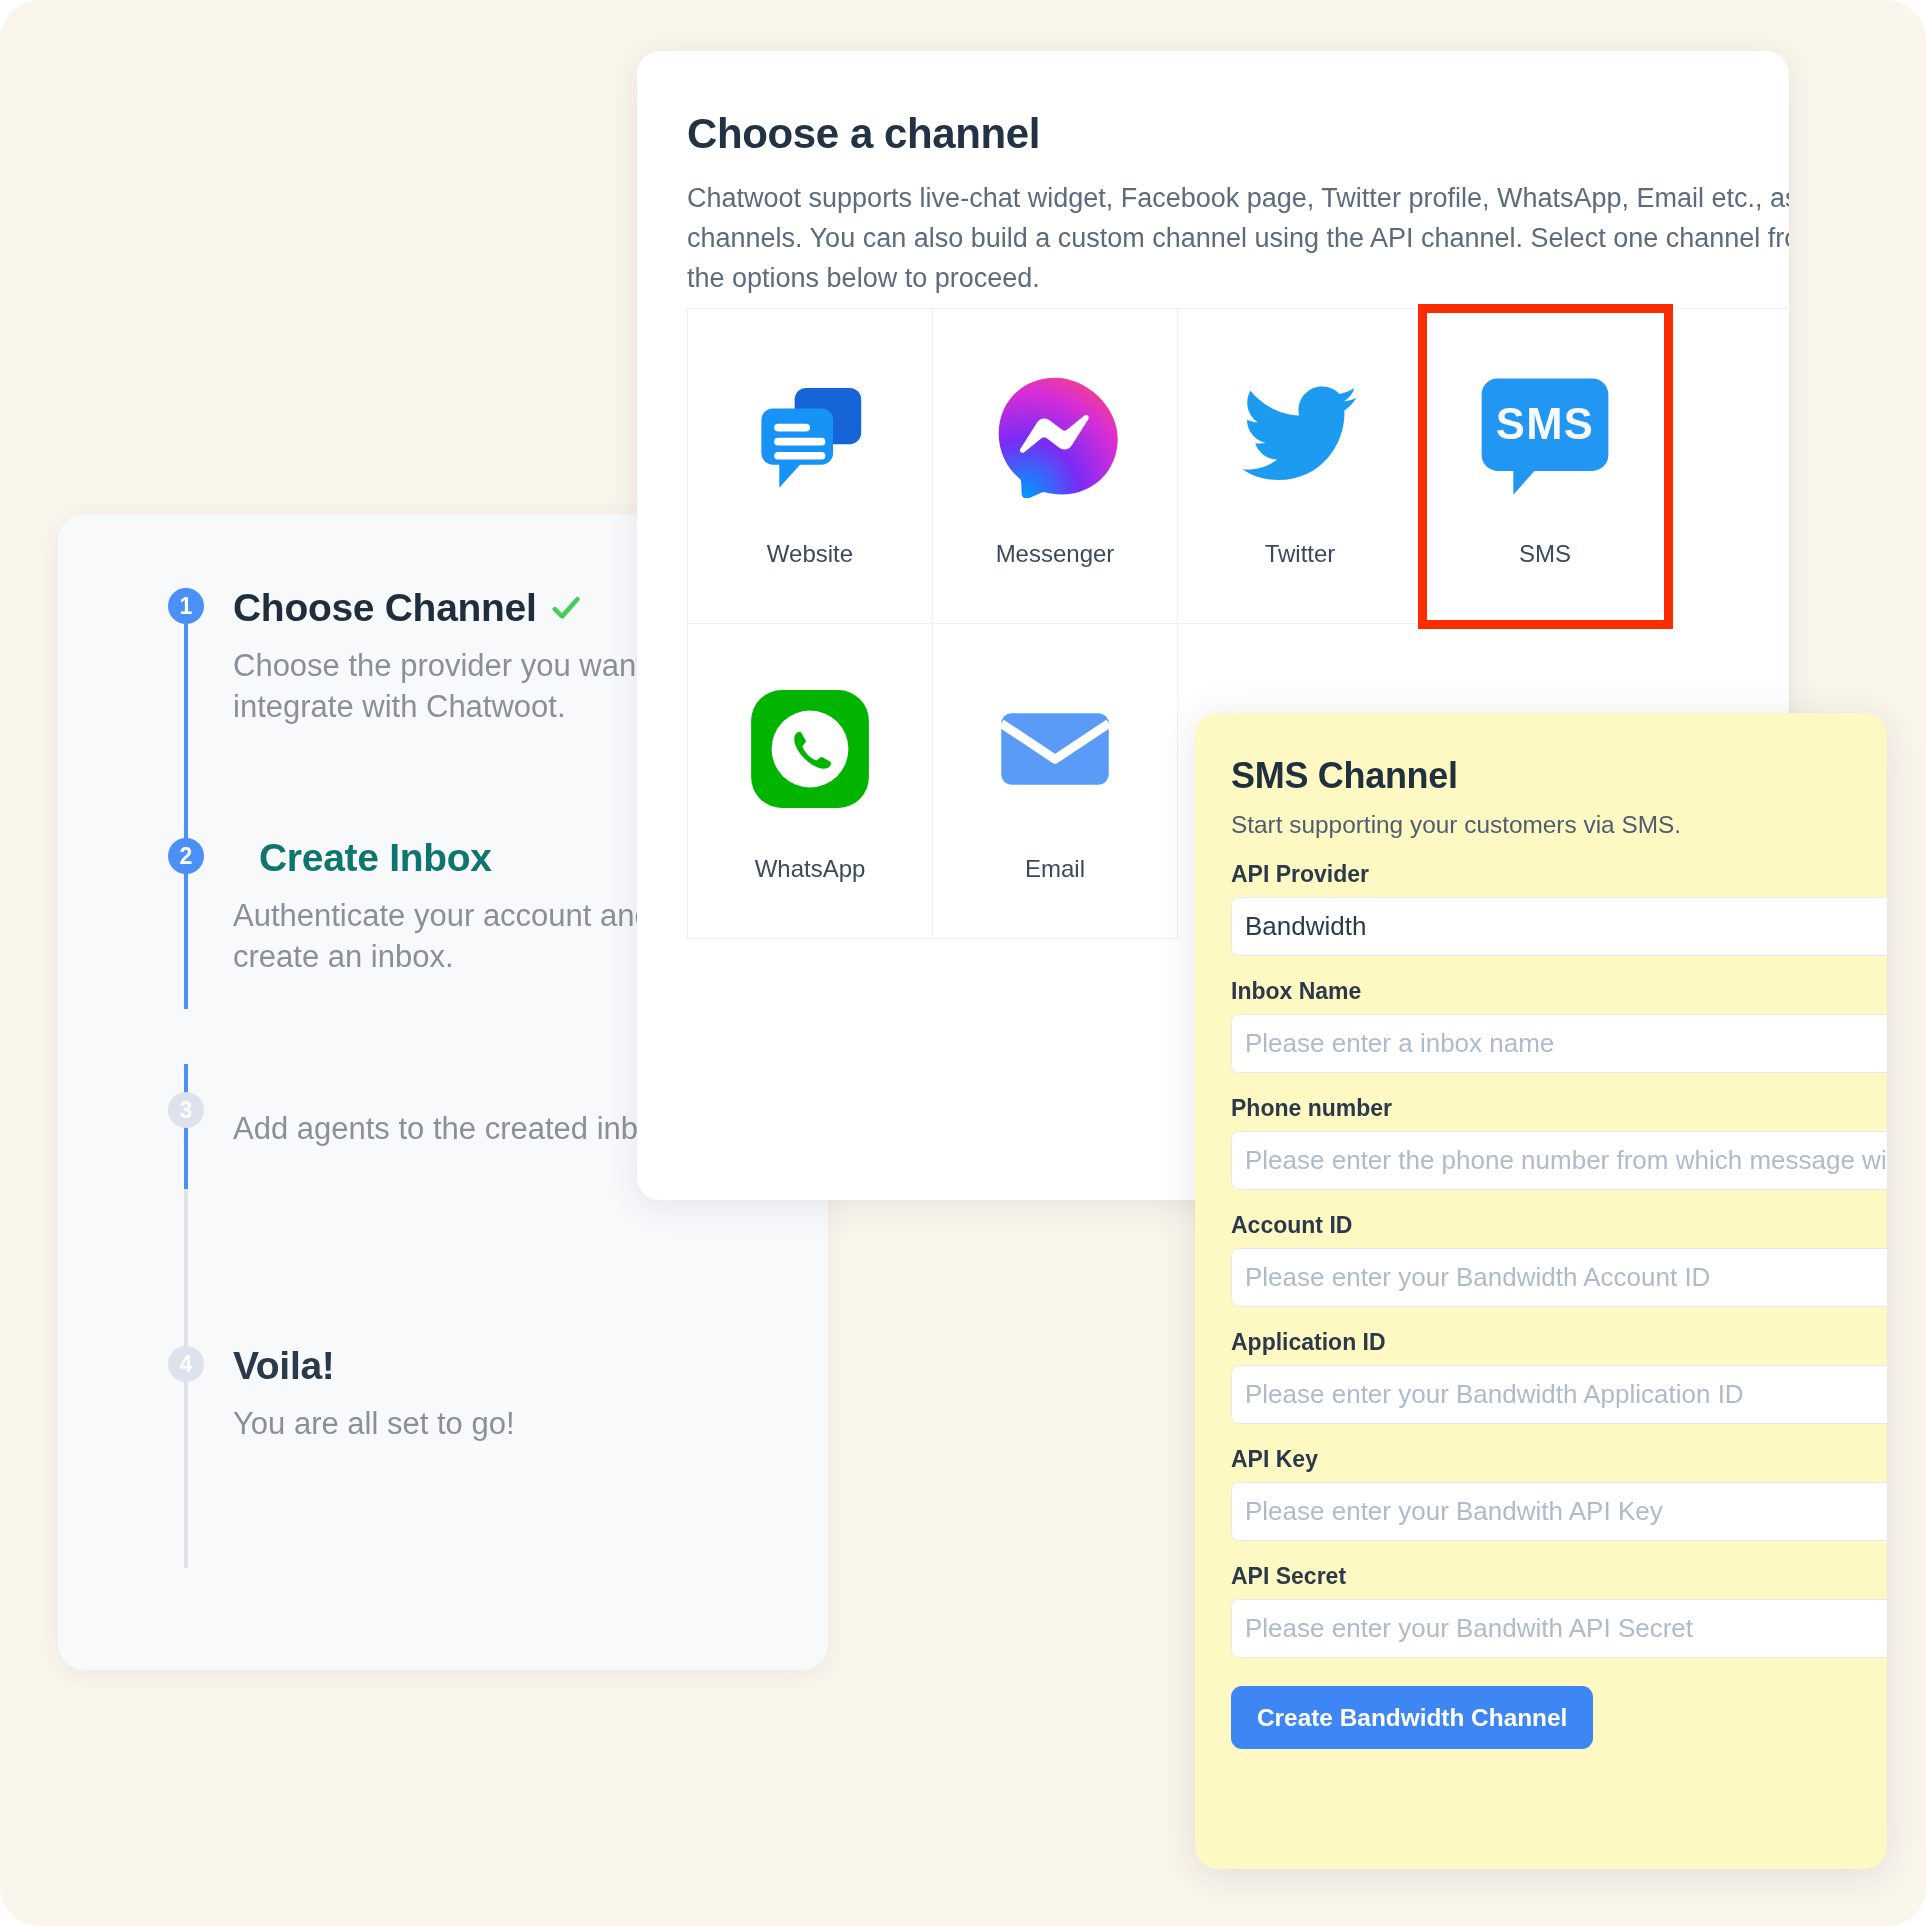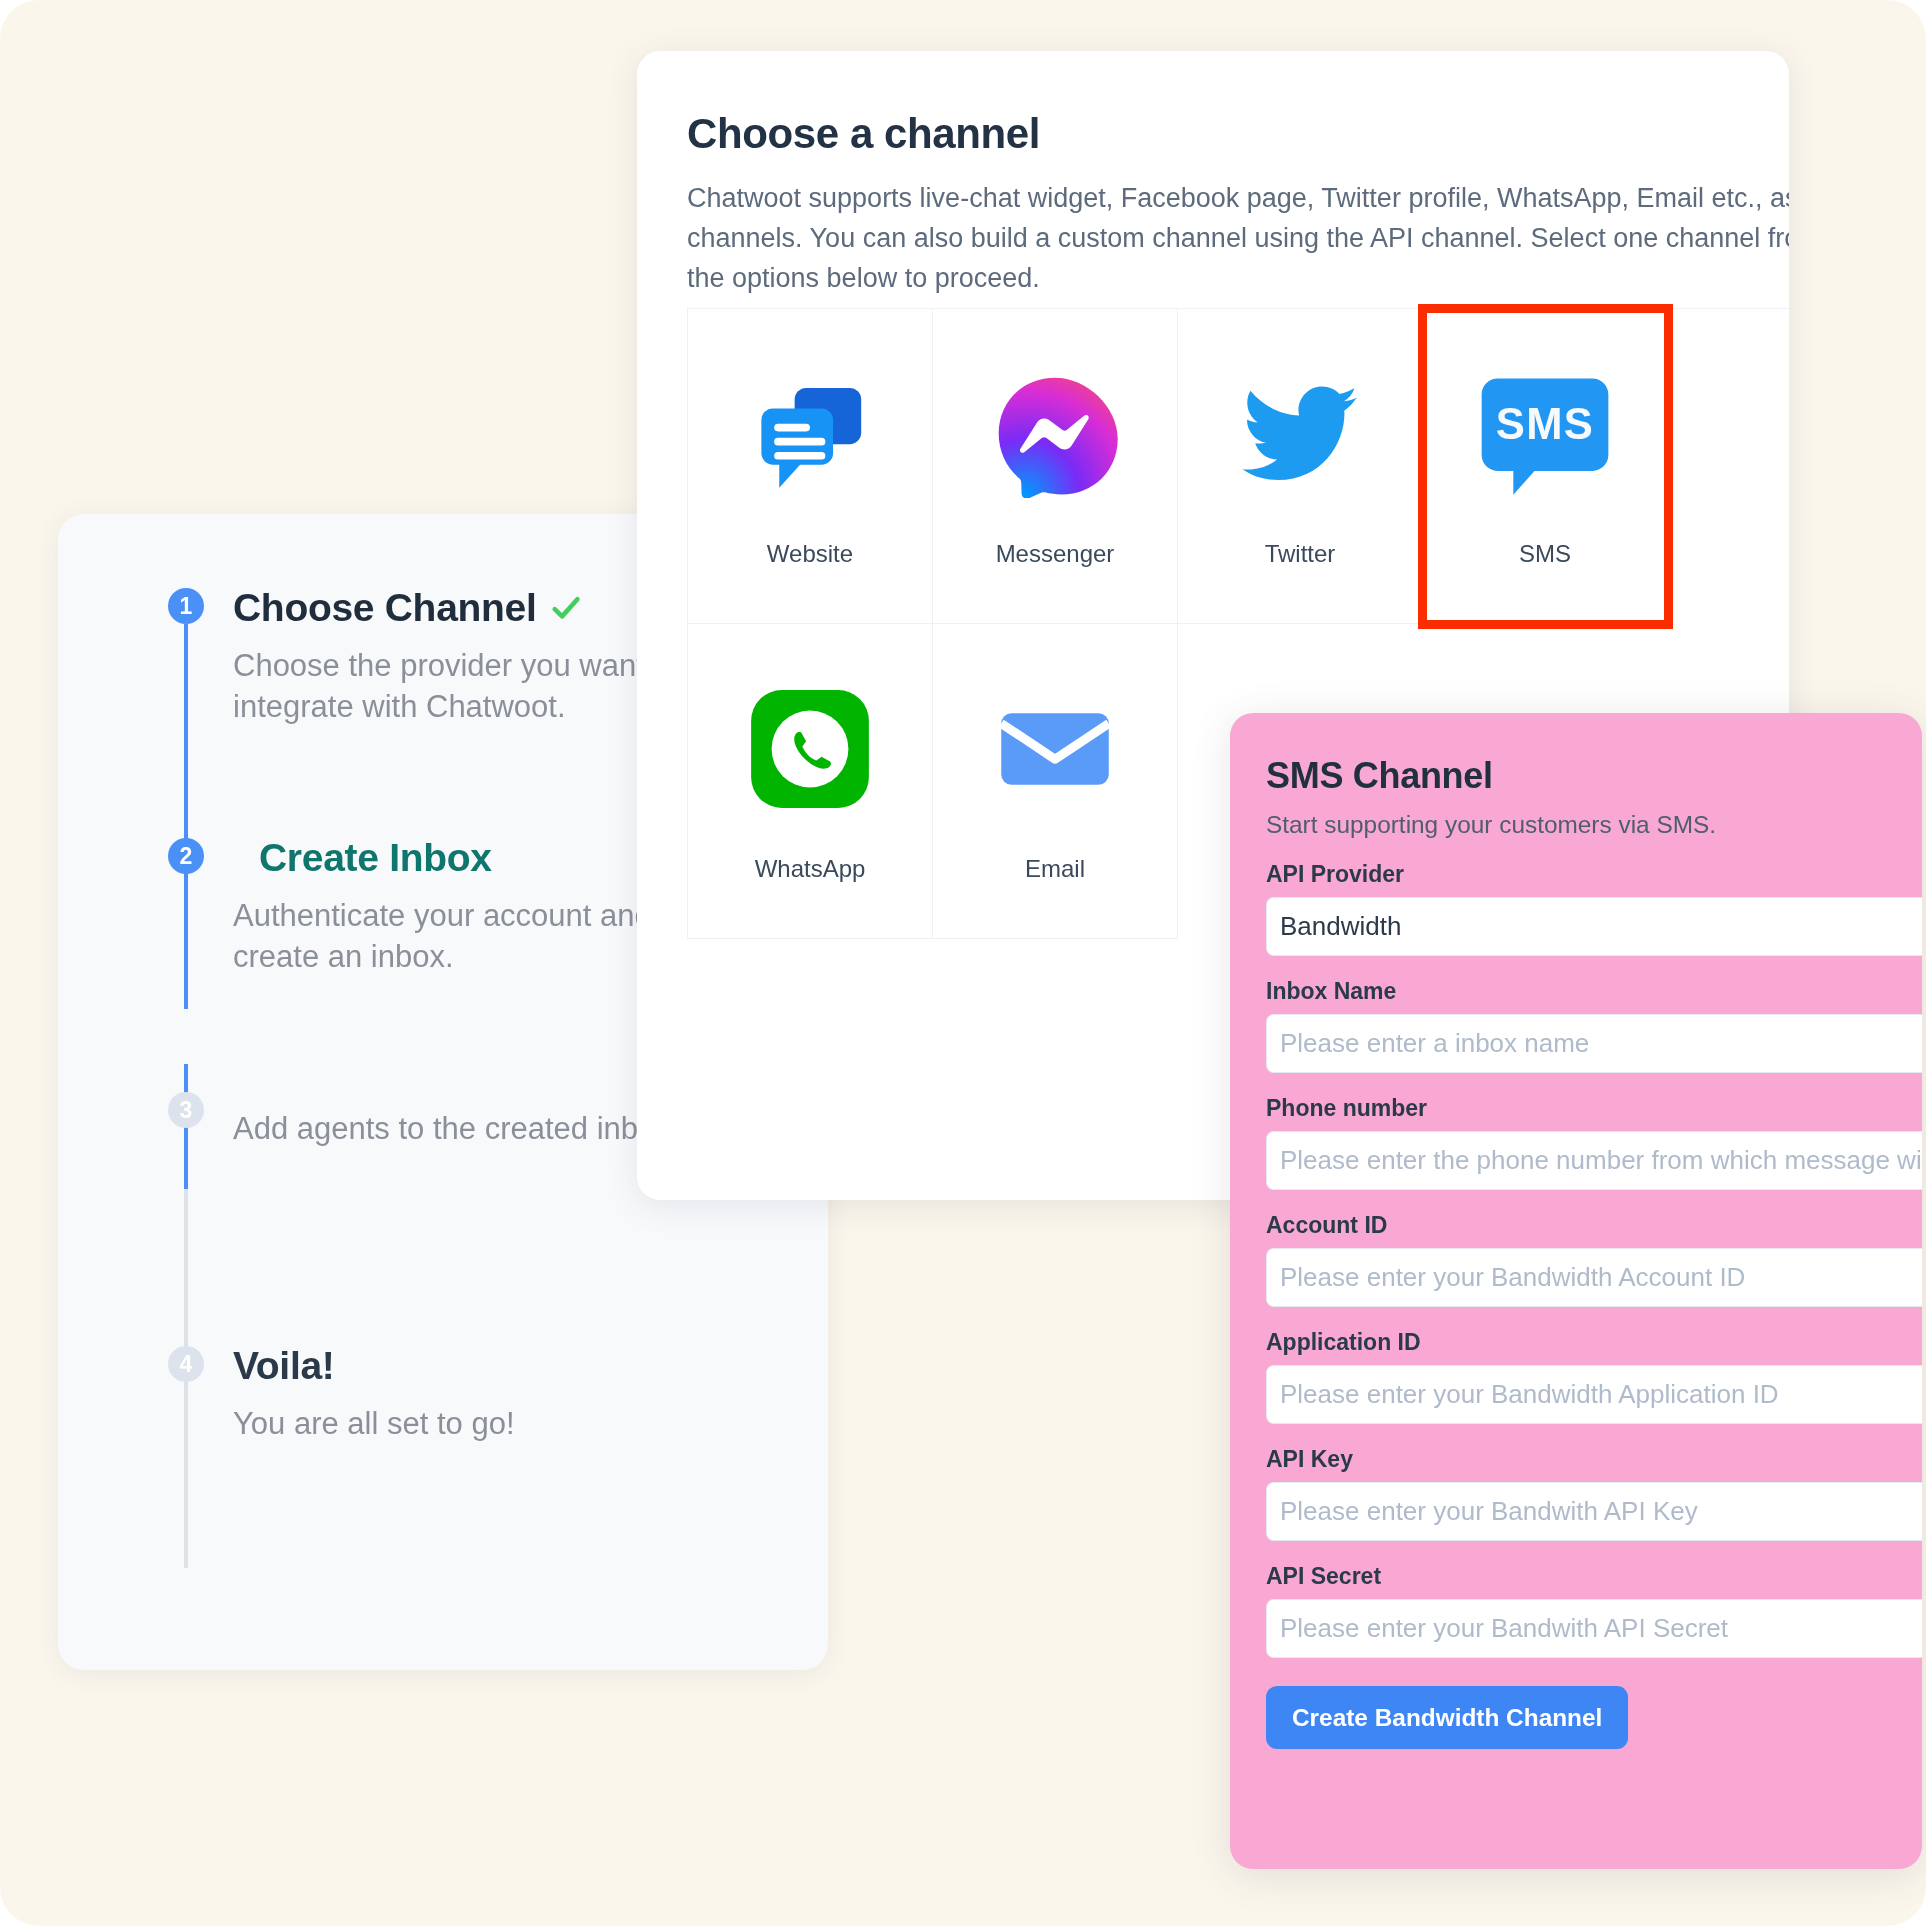--- a/index.html
+++ b/index.html
@@ -164,25 +164,25 @@
   .tile-label {
     margin-top: 37px;
     font-size: 24px;
     color: #3A4A5C;
     font-weight: 400;
   }
 
   
   #sms-panel {
     position: absolute;
-    left: 1230px;
+    left: 1195px;
     top: 713px;
     width: 692px;
     height: 1156px;
-    background: #f9a8d4;
+    background: #fef9c3;
     border-radius: 23px;
     box-shadow: 0 6.4px 39px rgba(60,60,80,0.13);
     overflow: hidden;
   }
   .sms-inner { padding: 42px 0 0 36px; width: 899px; }
   .sms-title {
     font-size: 36px;
     font-weight: 700;
     color: #21303F;
     letter-spacing: -0.3px;

